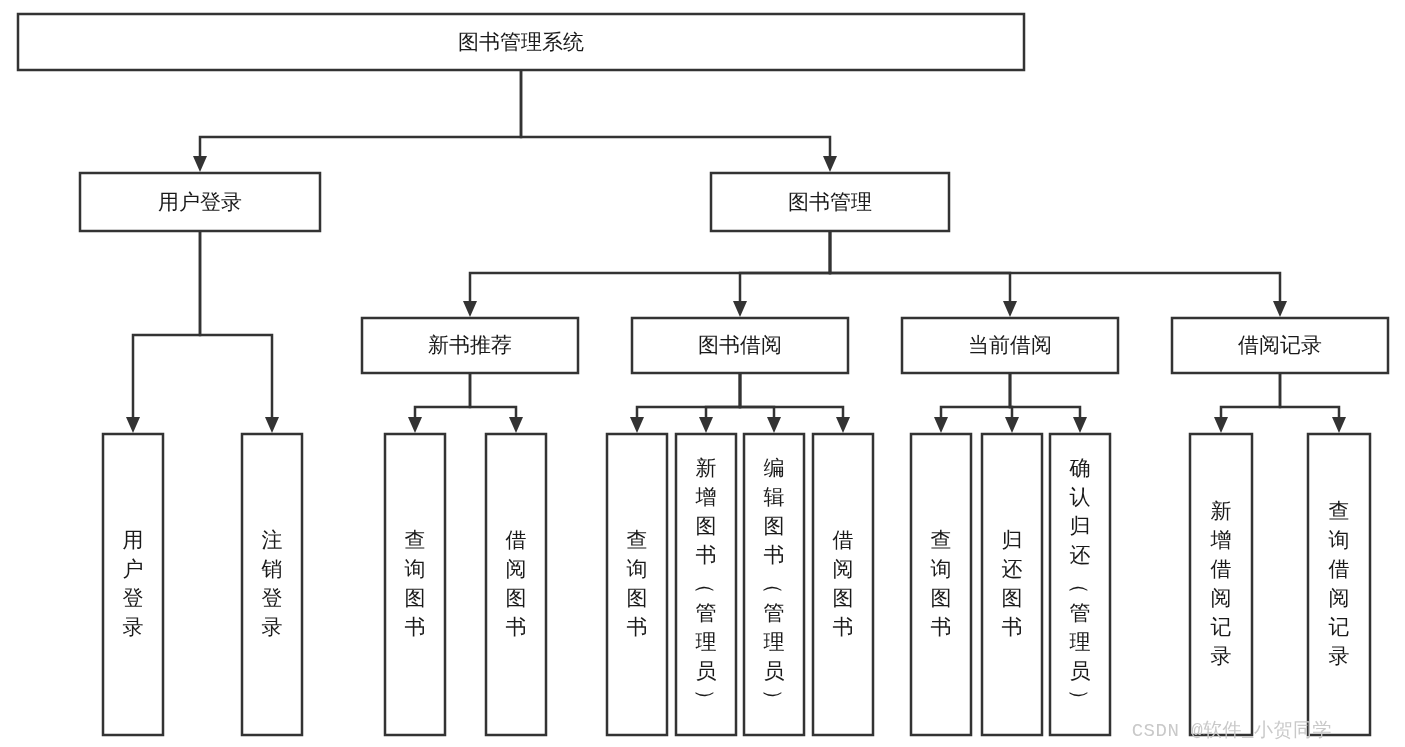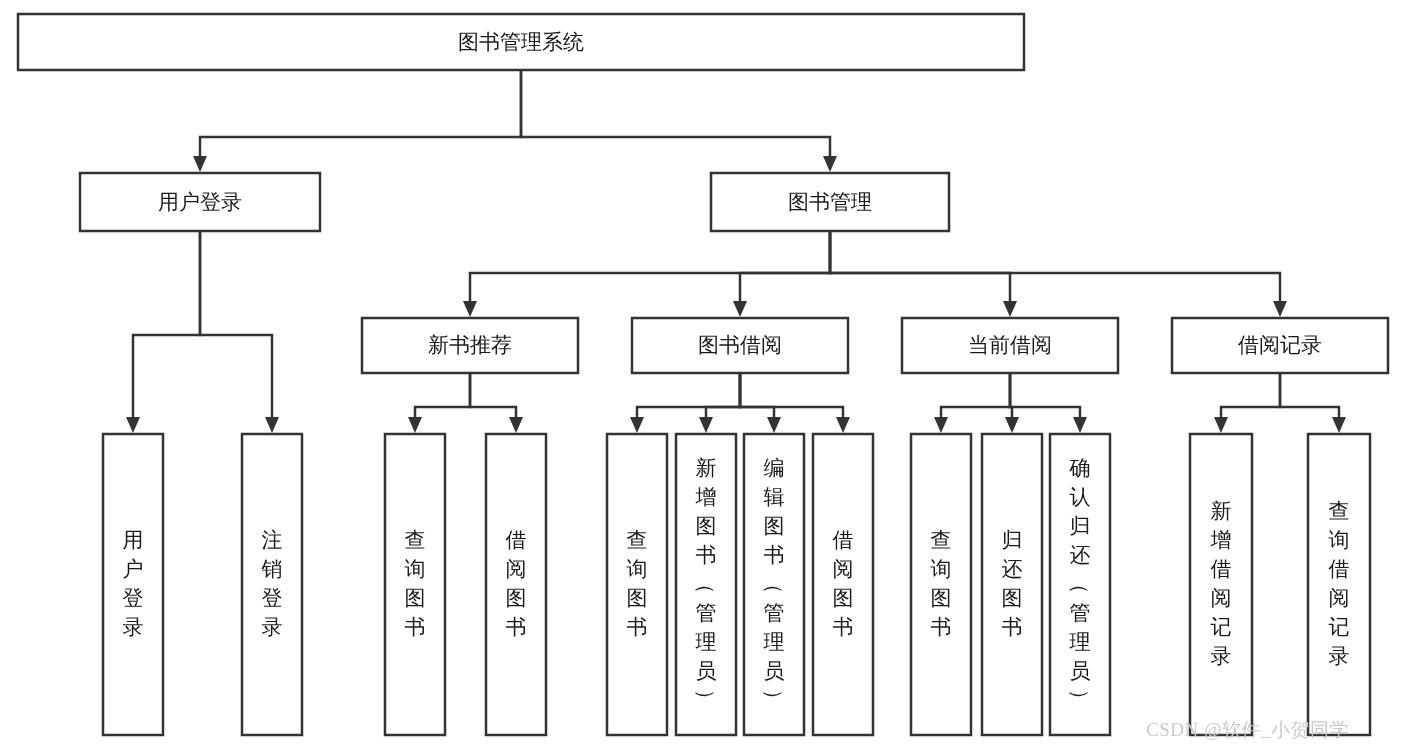--- a/index.html
+++ b/index.html
@@ -12,21 +12,20 @@
     height: 747px;
     font-family: "Liberation Sans", "DejaVu Sans", sans-serif;
     overflow: hidden;
     position: relative;
   }
   #diagram-root {
     position: relative;
     width: 1338px;
     height: 747px;
     background: #ffffff;
-    padding-left: 17px;
   }
   svg.diagram-canvas {
     position: absolute;
     left: 0;
     top: 0;
     width: 1405px;
     height: 747px;
     display: block;
   }
   .node-box {
@@ -54,21 +53,21 @@
   .node-label-v {
     font-family: "Liberation Sans", "DejaVu Sans", sans-serif;
     font-size: 21px;
     fill: #1a1a1a;
     text-anchor: middle;
   }
   .watermark-text {
     position: absolute;
     right: 6px;
     bottom: 4px;
-    font-family: Liberation Serif, serif;
+    font-family: Liberation Mono, monospace;
     font-size: 19px;
     color: #c9c9c9;
     white-space: nowrap;
     letter-spacing: 0.5px;
     pointer-events: none;
   }
 </style>
 </head>
 <body>
 

